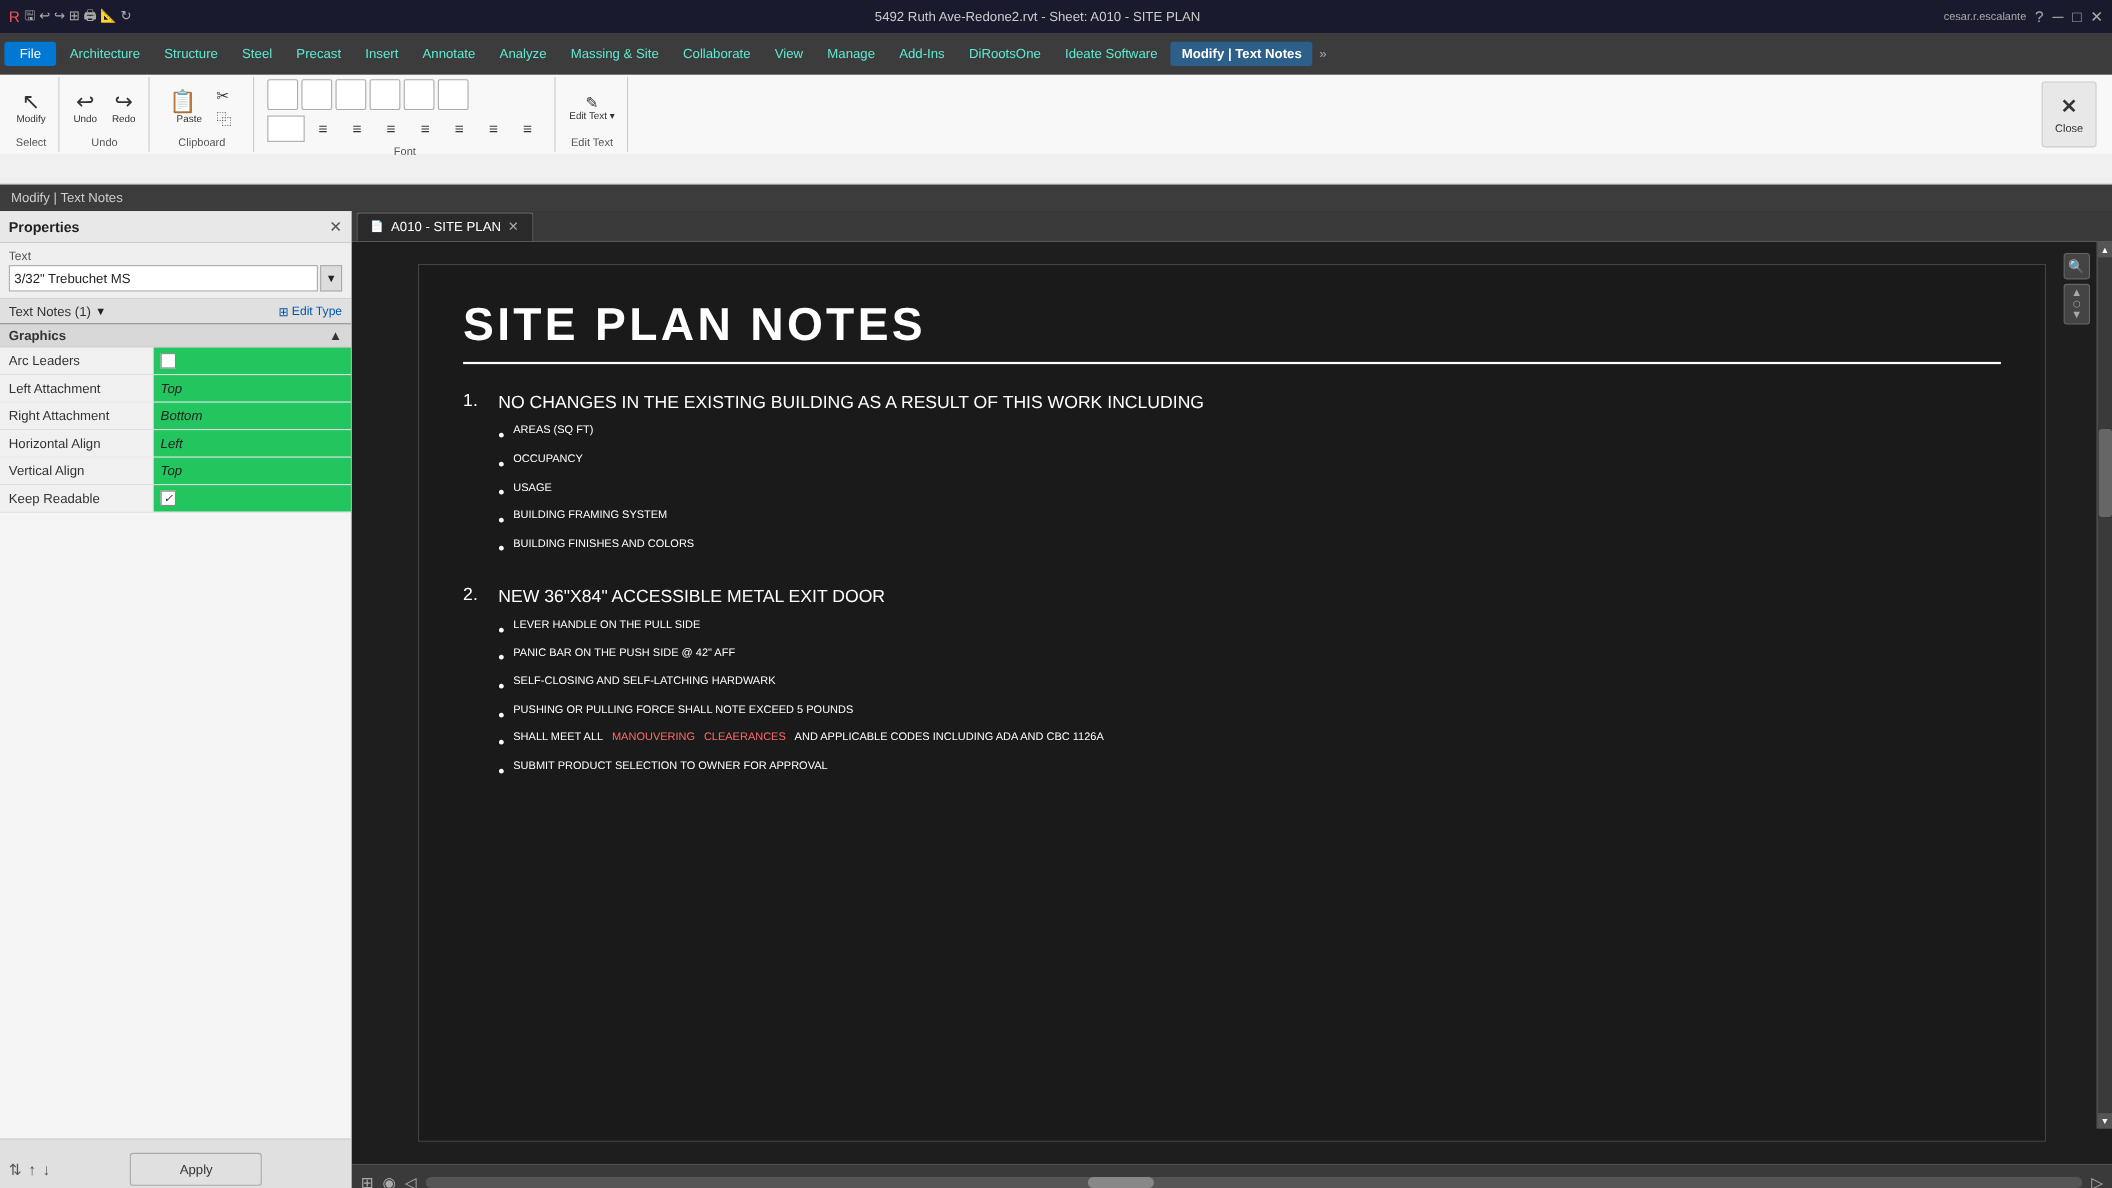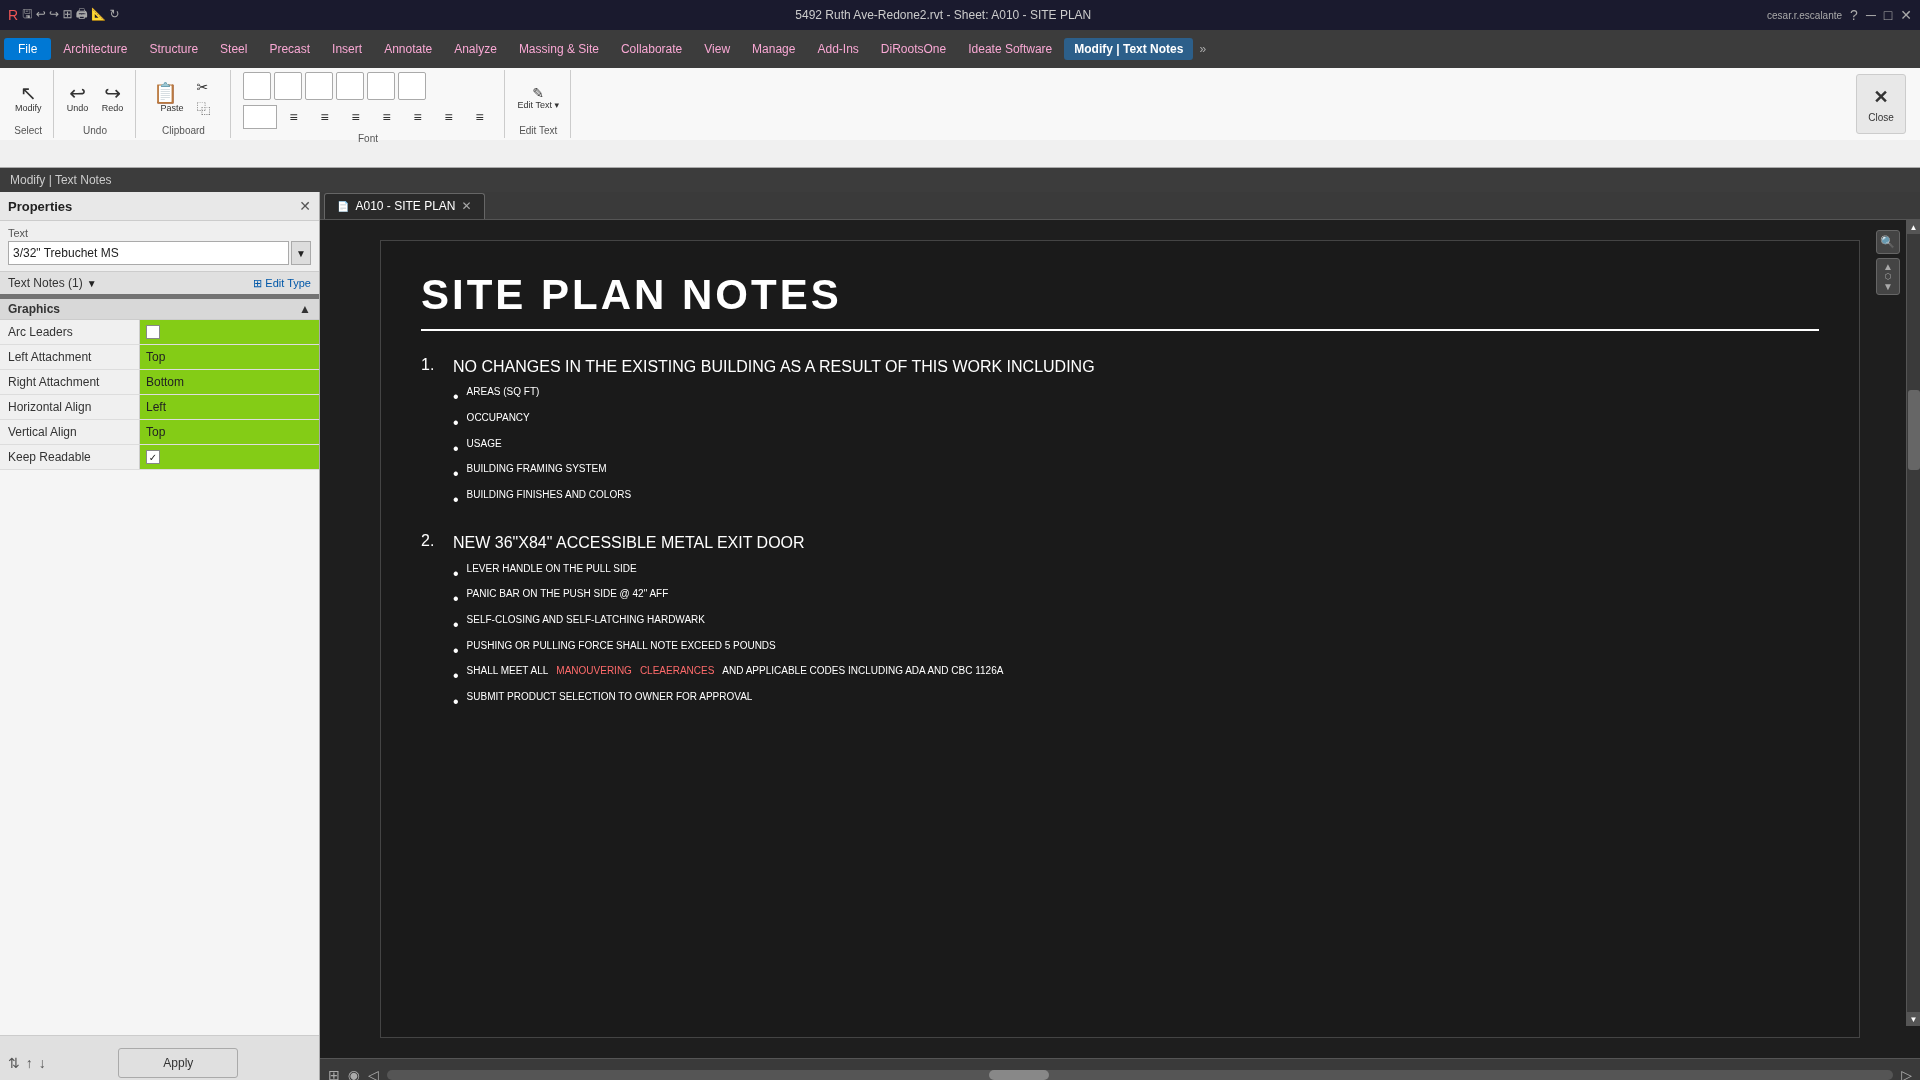--- a/index.html
+++ b/index.html
@@ -26,21 +26,21 @@
       display: flex;
       align-items: center;
       padding: 0 4px;
       gap: 2px;
     }
     .menu-item {
       padding: 4px 10px;
       cursor: pointer;
       border-radius: 3px;
       font-size: 12px;
-      color: #f9a8d4;
+      color: #5eead4;
     }
     .menu-item.file-btn { background: #0078d4; color: #fff; padding: 4px 14px; }
 
     
     #ribbon {
       height: 100px;
       background: #f0f0f0;
       border-bottom: 1px solid #aaa;
       display: flex;
       flex-direction: column;
@@ -171,21 +171,21 @@
       font-size: 10px;
       display: flex; align-items: center; justify-content: center;
     }
 
     #instance-bar {
       display: flex;
       align-items: center;
       justify-content: space-between;
       padding: 4px 8px;
       background: #e0e0e0;
-      border-bottom: 5px solid #737373;
+      border-bottom: 1px solid #737373;
     }
     .edit-type-btn {
       font-size: 11px;
       color: #0057a8;
       cursor: pointer;
       display: flex; align-items: center; gap: 3px;
     }
 
     .prop-section-header {
       background: #d8d8d8;
@@ -214,24 +214,25 @@
       border-right: 1px solid #ccc;
       min-height: 24px;
       display: flex;
       align-items: center;
     }
     .prop-value {
       flex: 1;
       padding: 3px 6px;
       font-size: 12px;
       color: #222;
-      background: #84cc16;
+      background: #22c55e;
       min-height: 24px;
       display: flex;
       align-items: center;
+      font-style: italic;
     }
     .prop-checkbox {
       width: 14px; height: 14px;
       border: 1px solid #888;
       background: #fff;
       display: flex; align-items: center; justify-content: center;
       font-size: 10px;
     }
     .prop-checkbox.checked { background: #fff; }
 

